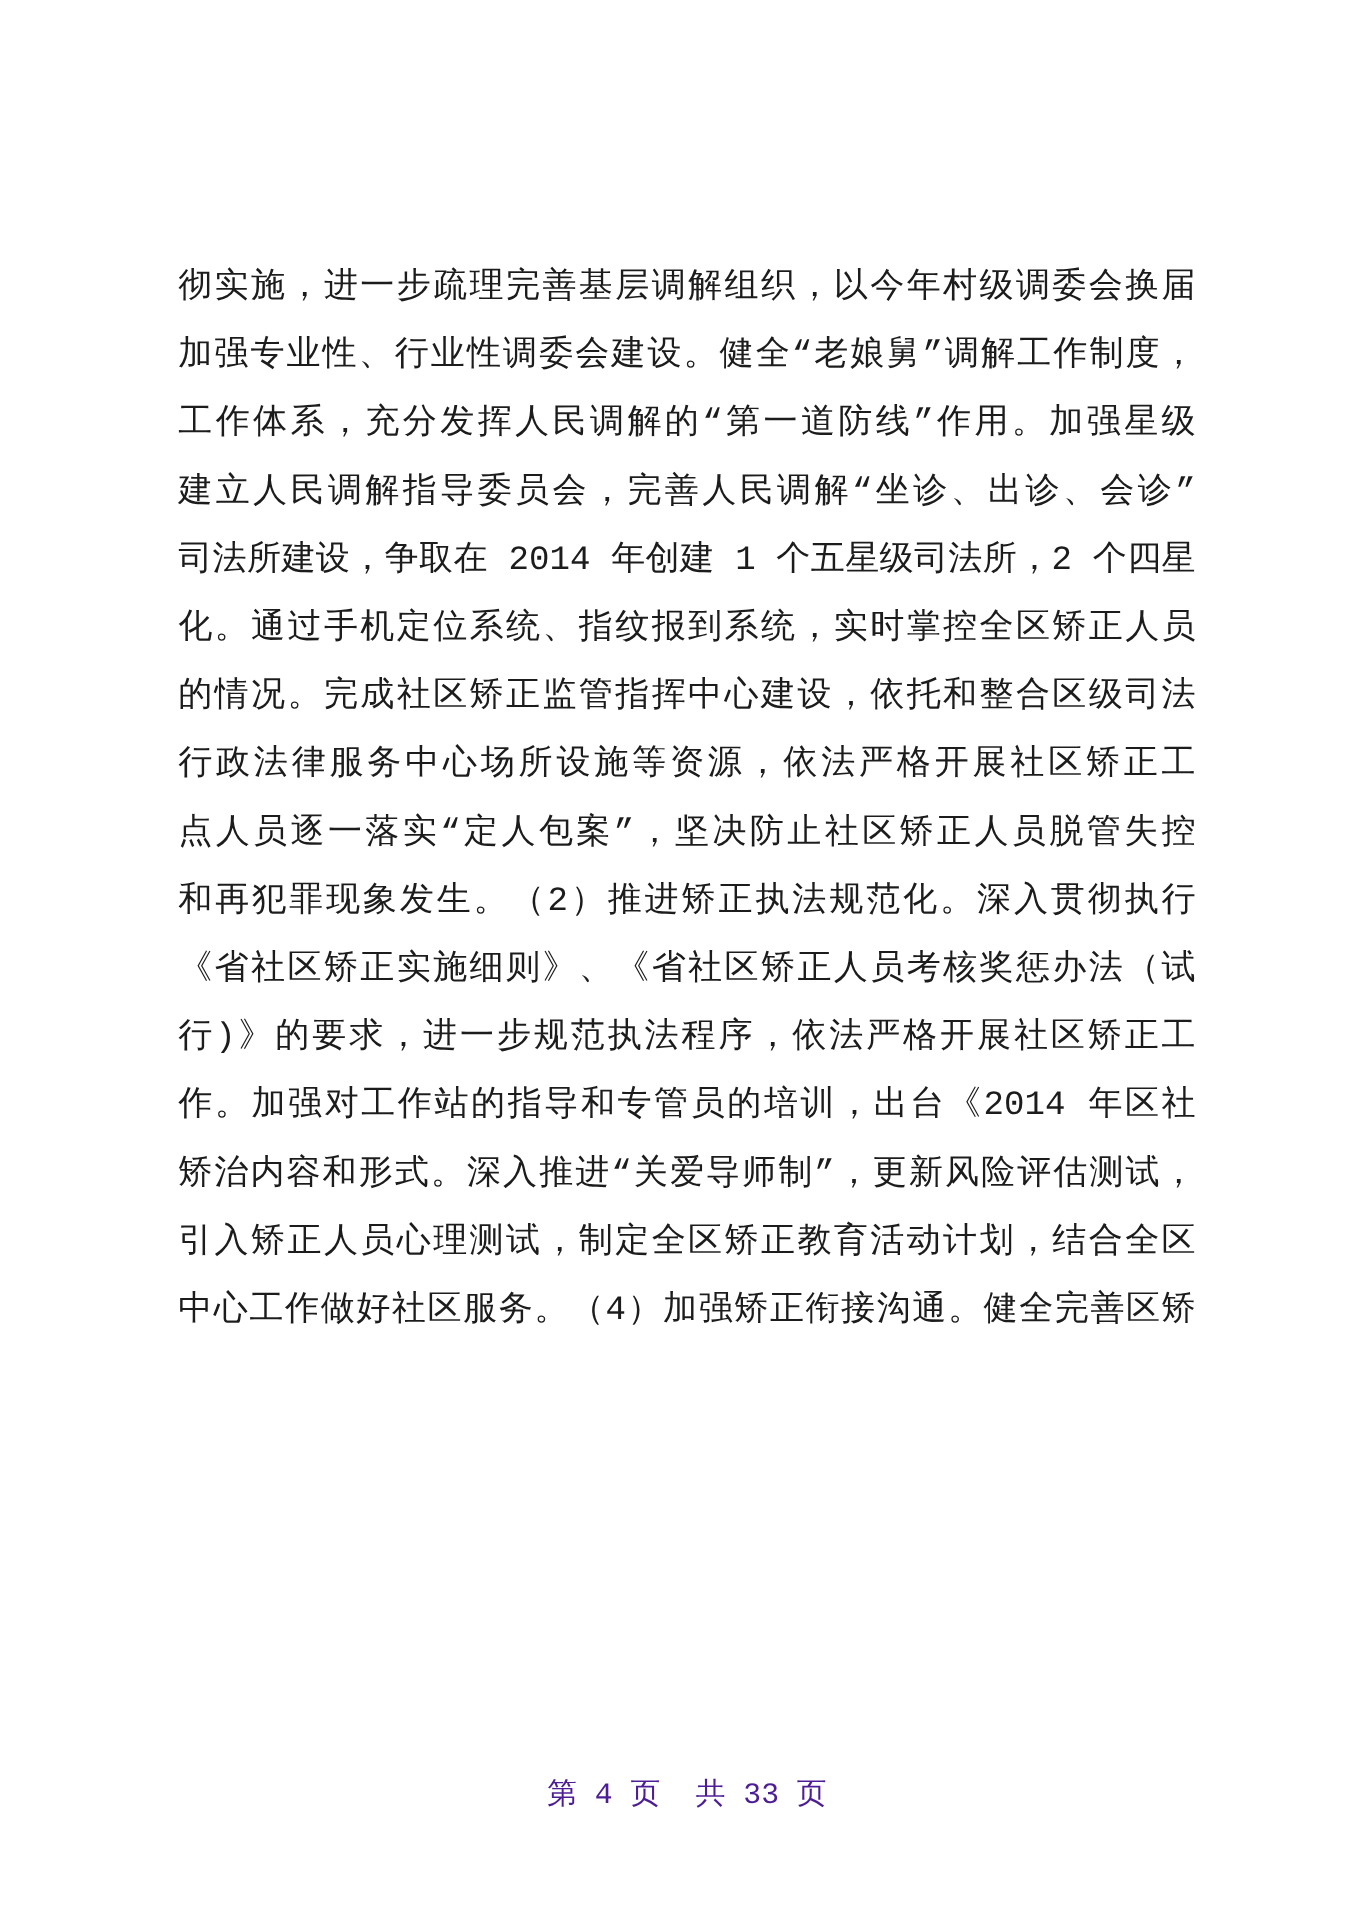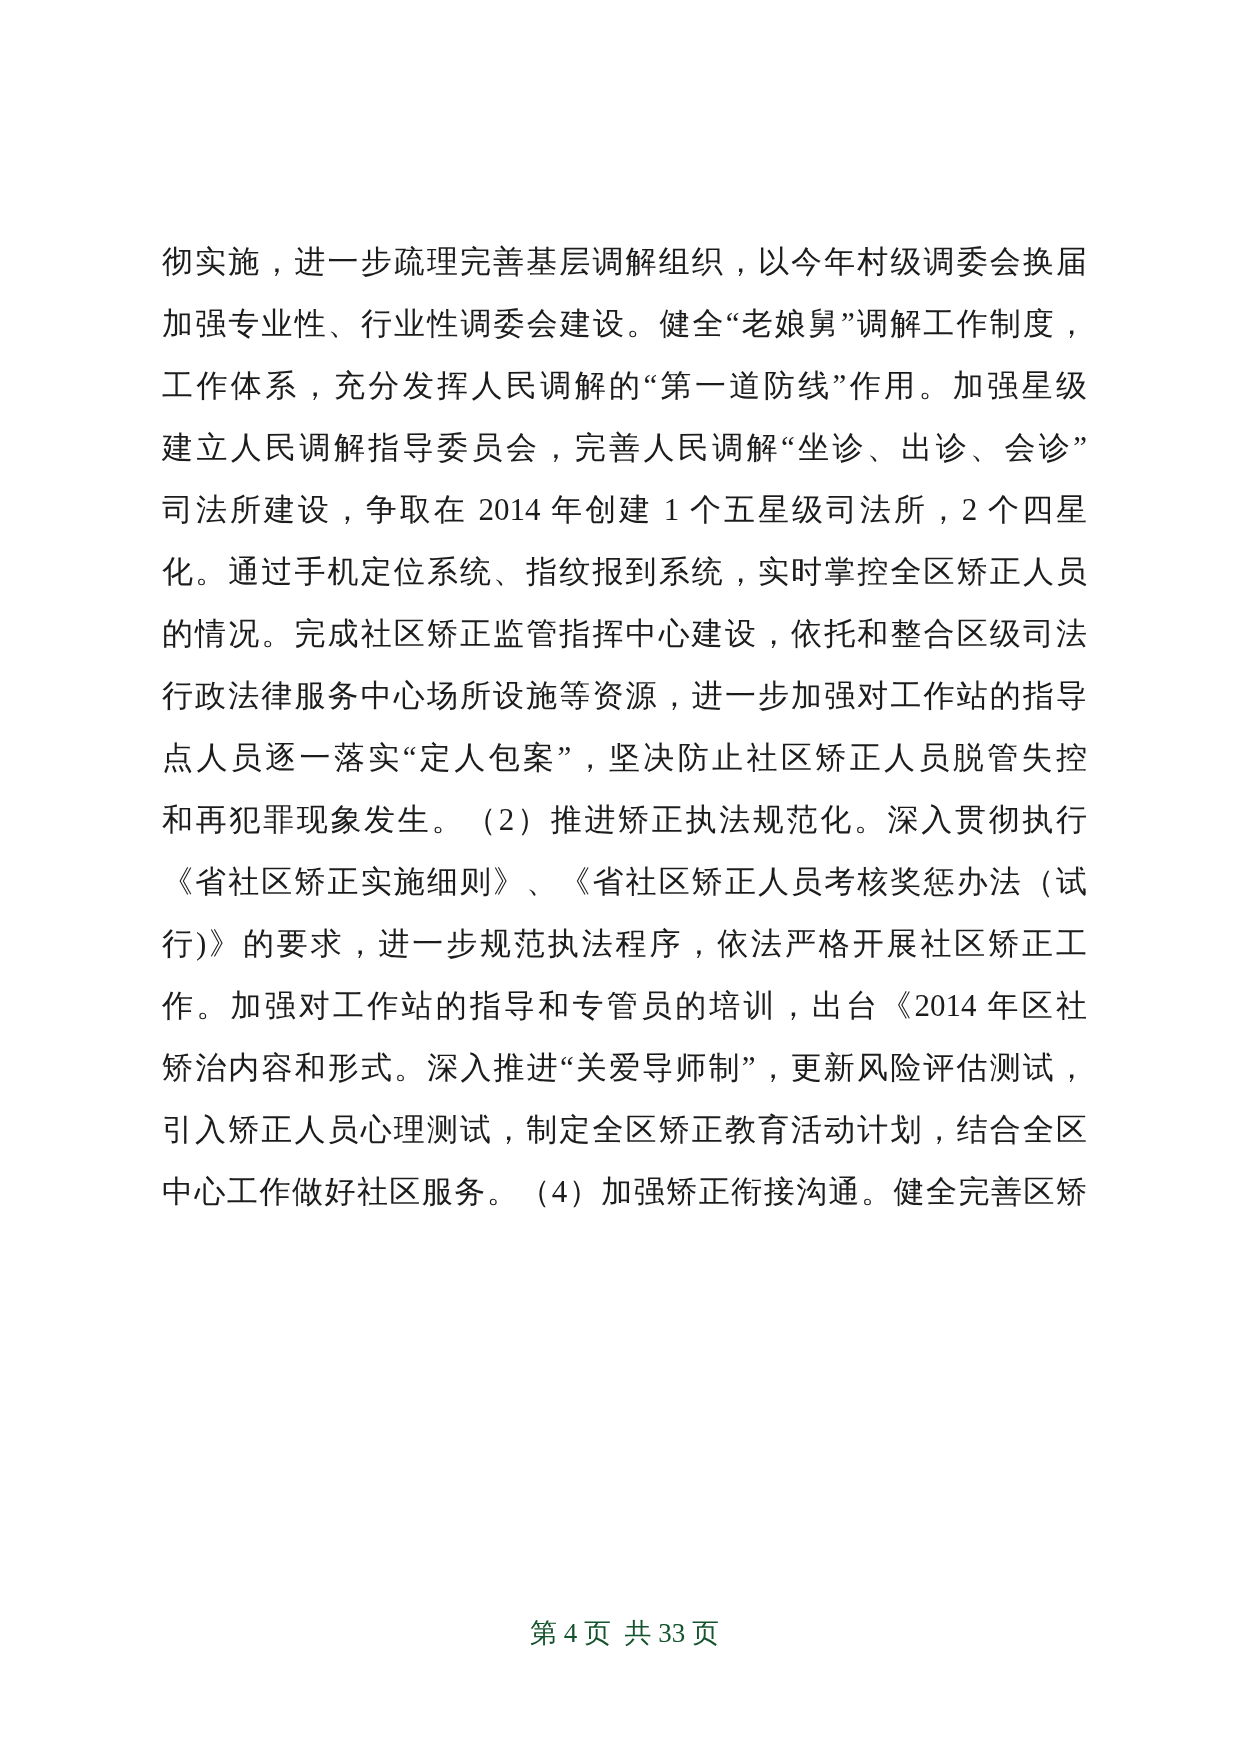--- a/index.html
+++ b/index.html
@@ -6,21 +6,21 @@
     margin: 0;
     padding: 0;
     background: #ffffff;
   }
   .page {
     position: relative;
     width: 1241px;
     height: 1754px;
     background: #ffffff;
     overflow: hidden;
-    font-family: Liberation Serif, serif;
+    font-family: Liberation Mono, monospace;
     color: #1c1c1c;
   }
   .text-block {
     position: absolute;
     left: 162px;
     top: 231px;
     width: 925px;
     font-size: 31px;
     line-height: 62px;
   }
@@ -37,37 +37,37 @@
   }
   .footer {
     position: absolute;
     left: 162px;
     width: 925px;
     top: 1612px;
     height: 42px;
     line-height: 42px;
     text-align: center;
     font-size: 27px;
-    color: #14532d;
+    color: #4c1d95;
     white-space: pre;
   }
 </style>
 </head>
 <body>
 
 <div class="page">
   <div class="text-block">
     <div class="line">彻实施，进一步疏理完善基层调解组织，以今年村级调委会换届</div>
     <div class="line">加强专业性、行业性调委会建设。健全“老娘舅”调解工作制度，</div>
     <div class="line">工作体系，充分发挥人民调解的“第一道防线”作用。加强星级</div>
     <div class="line">建立人民调解指导委员会，完善人民调解“坐诊、出诊、会诊”</div>
     <div class="line">司法所建设，争取在 2014 年创建 1 个五星级司法所，2 个四星</div>
     <div class="line">化。通过手机定位系统、指纹报到系统，实时掌控全区矫正人员</div>
     <div class="line">的情况。完成社区矫正监管指挥中心建设，依托和整合区级司法</div>
-    <div class="line">行政法律服务中心场所设施等资源，进一步加强对工作站的指导</div>
+    <div class="line">行政法律服务中心场所设施等资源，依法严格开展社区矫正工</div>
     <div class="line">点人员逐一落实“定人包案”，坚决防止社区矫正人员脱管失控</div>
     <div class="line">和再犯罪现象发生。（2）推进矫正执法规范化。深入贯彻执行</div>
     <div class="line">《省社区矫正实施细则》、《省社区矫正人员考核奖惩办法（试</div>
     <div class="line">行)》的要求，进一步规范执法程序，依法严格开展社区矫正工</div>
     <div class="line">作。加强对工作站的指导和专管员的培训，出台《2014 年区社</div>
     <div class="line">矫治内容和形式。深入推进“关爱导师制”，更新风险评估测试，</div>
     <div class="line">引入矫正人员心理测试，制定全区矫正教育活动计划，结合全区</div>
     <div class="line">中心工作做好社区服务。（4）加强矫正衔接沟通。健全完善区矫</div>
   </div>
 

